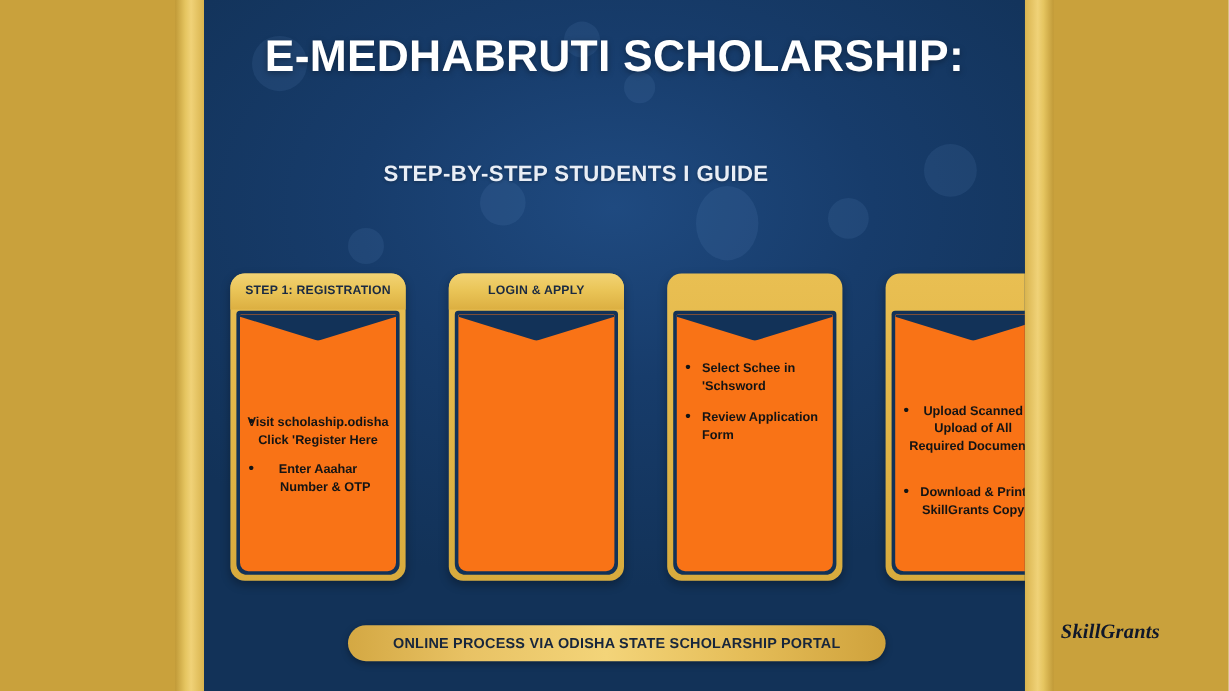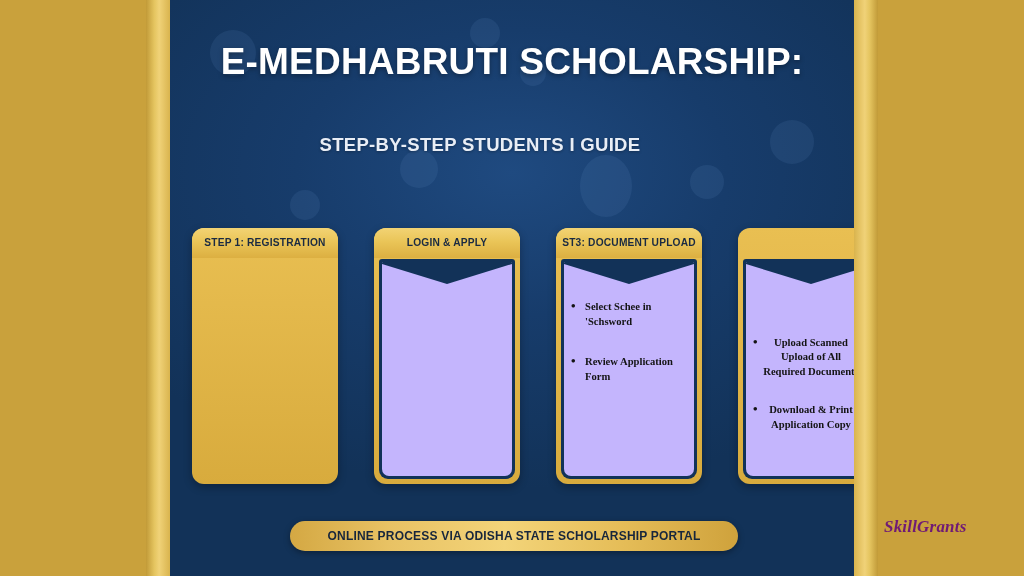--- a/index.html
+++ b/index.html
@@ -67,21 +67,20 @@
     z-index: 3;
   }
   .title-line {
     color: #ffffff;
     font-size: 37px;
     font-weight: bold;
     letter-spacing: 0.2px;
     line-height: 50px;
     text-shadow: 0 2px 5px rgba(0,0,0,0.35);
     white-space: nowrap;
-    margin-top: 15px;
   }
   #subtitle {
     position: absolute;
     left: 0;
     top: 134px;
     width: 620px;
     text-align: center;
     color: #e9eef6;
     font-size: 18.5px;
     font-weight: bold;
@@ -134,25 +133,24 @@
     height: 220px;
     background: #123258;            
     border-radius: 3px 3px 9px 9px;
     box-sizing: border-box;
     padding: 3px;
   }
   .card-body {
     position: relative;
     width: 100%;
     height: 100%;
-    background: #c4b5fd;
+    background: #f97316;
     border-radius: 1px 1px 7px 7px;
     overflow: hidden;
     box-sizing: border-box;
-    font-family: Liberation Serif, serif;
   }
   
   .flap {
     position: absolute;
     left: 0; top: 0;
     width: 100%;
     height: 22px;
     background: #123258;
     clip-path: polygon(0 0, 100% 0, 100% 2px, 50% 100%, 0 2px);
   }
@@ -206,21 +204,21 @@
     white-space: nowrap;
     box-shadow: 0 2px 6px rgba(0,0,0,0.35);
     z-index: 3;
   }
 
   
   #watermark {
     position: absolute;
     left: 884px;
     top: 517px;
-    color: #701a75;
+    color: #0f172a;
     font-family: "Liberation Serif", serif;
     font-style: italic;
     font-weight: bold;
     font-size: 17px;
     letter-spacing: 0.2px;
     white-space: nowrap;
   }
 </style>
 </head>
 <body>
@@ -244,63 +242,77 @@
     <div id="title-block">
       <div class="title-line">E-MEDHABRUTI SCHOLARSHIP:</div>
     </div>
 
     <div id="subtitle">STEP-BY-STEP STUDENTS I GUIDE</div>
 
     <div id="cards">
 
       <div class="card">
         <div class="card-header">STEP 1: REGISTRATION</div>
+        <div class="card-body-wrap">
+          <div class="card-body">
+            <div class="flap"></div>
+            <div class="card-content">
+              <div class="bullet-group">
+                <div class="bullet-line dot">Visit scholaship.odisha</div>
+                <div class="bullet-line">Click 'Register Here</div>
+              </div>
+              <div class="bullet-group">
+                <div class="bullet-line dot">Enter Aaahar</div>
+                <div class="bullet-line shift">Number &amp; OTP</div>
+              </div>
+            </div>
+          </div>
+        </div>
       </div>
 
       <div class="card">
         <div class="card-header">LOGIN &amp; APPLY</div>
         <div class="card-body-wrap">
           <div class="card-body">
             <div class="flap"></div>
           </div>
         </div>
       </div>
 
       <div class="card">
-        <div class="card-header">ST3: DOCUMENT UPLOAD</div>
         <div class="card-body-wrap">
           <div class="card-body">
             <div class="flap"></div>
             <div class="card-content" style="justify-content:flex-start; padding-top:6px;">
               <div class="bullet-group" style="margin:6px 0 12px 0; text-align:left;">
                 <div class="bullet-line dot" style="text-align:left; padding-left:16px;">Select Schee in</div>
                 <div class="bullet-line" style="text-align:left; padding-left:16px;">'Schsword</div>
               </div>
-              <div class="bullet-group" style="margin:14px 0; text-align:left;">
+              <div class="bullet-group" style="margin:0 0; text-align:left;">
                 <div class="bullet-line dot" style="text-align:left; padding-left:16px;">Review Application</div>
                 <div class="bullet-line" style="text-align:left; padding-left:16px;">Form</div>
               </div>
             </div>
           </div>
         </div>
       </div>
 
       <div class="card">
         <div class="card-body-wrap">
           <div class="card-body">
             <div class="flap"></div>
             <div class="card-content">
               <div class="bullet-group" style="margin:10px 0;">
                 <div class="bullet-line dot">Upload Scanned</div>
                 <div class="bullet-line">Upload of All</div>
                 <div class="bullet-line">Required Documents</div>
               </div>
               <div class="bullet-group" style="margin:14px 0 0 0;">
                 <div class="bullet-line dot">Download &amp; Print</div>
-                <div class="bullet-line">Application Copy</div>
+                <div class="bullet-line">SkillGrants Copy</div>
               </div>
             </div>
           </div>
         </div>
       </div>
 
     </div>
 
     <div id="banner">ONLINE PROCESS VIA ODISHA STATE SCHOLARSHIP PORTAL</div>
 

